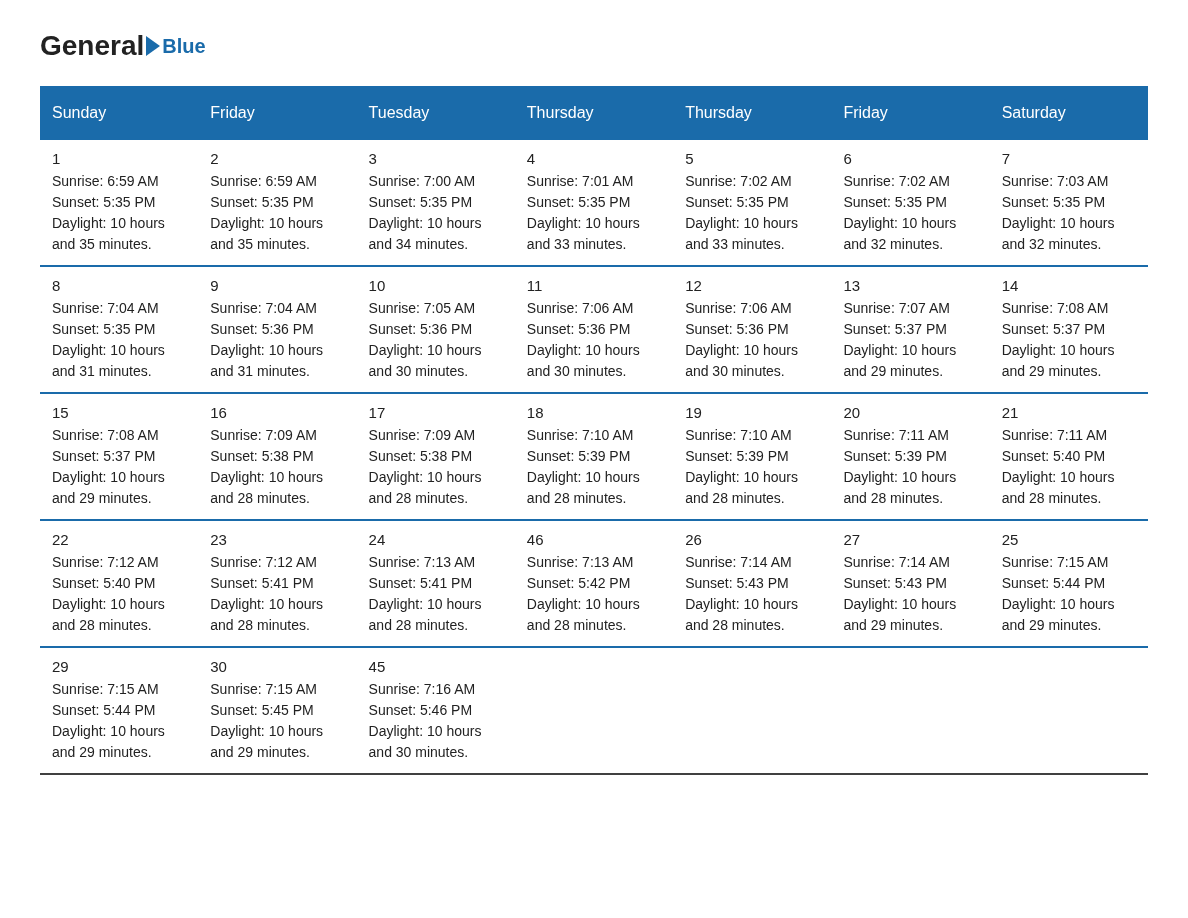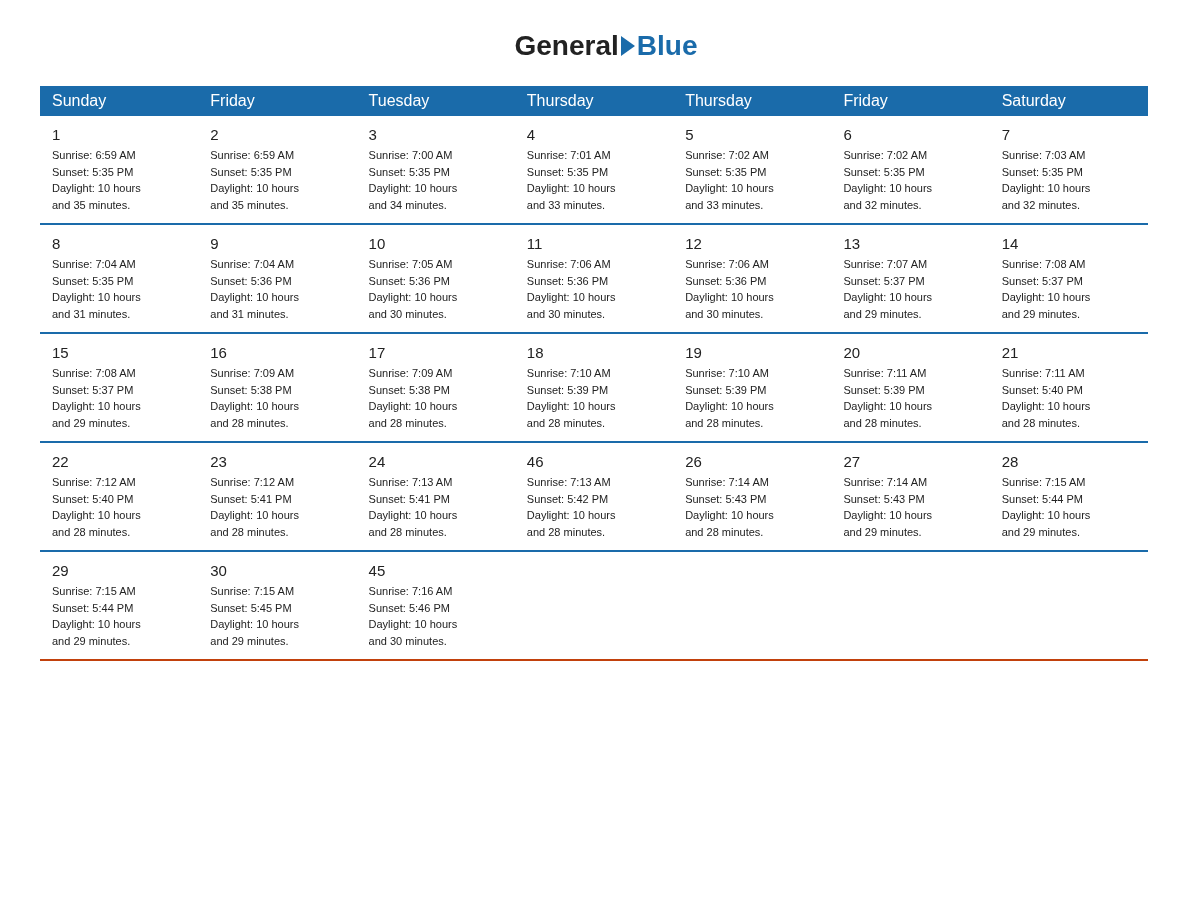--- a/index.html
+++ b/index.html
@@ -6,24 +6,23 @@
     body {
       font-family: Arial, sans-serif;
       background: #fff;
       color: #222;
       padding: 30px 40px;
       width: 1188px;
       min-height: 918px;
     }
     .header-area {
       display: flex;
-      justify-content: center;
+      justify-content: flex-start;
       align-items: flex-start;
       margin-bottom: 24px;
-      margin-left: 24px;
     }
     .logo {
       display: flex;
       flex-direction: column;
       align-items: flex-start;
     }
     .logo-text {
       display: flex;
       align-items: center;
       font-size: 28px;
@@ -36,21 +35,21 @@
       width: 0;
       height: 0;
       border-left: 14px solid #1a6baa;
       border-top: 10px solid transparent;
       border-bottom: 10px solid transparent;
       margin: 0 2px;
       vertical-align: middle;
     }
     .logo-blue {
       color: #1a6baa;
-      font-size: 28px;
+      font-size: 20px;
       font-weight: bold;
     }
     .title-area {
       text-align: right;
     }
     .month-title {
       font-size: 52px;
       font-weight: bold;
       color: #222;
       line-height: 1.1;
@@ -61,45 +60,45 @@
       margin-top: 4px;
     }
     .calendar-table {
       width: 100%;
       border-collapse: collapse;
     }
     .calendar-table th {
       background: #1a6baa;
       color: #fff;
       text-align: left;
-      padding: 6px 12px;
+      padding: 18px 12px;
       font-size: 16px;
       font-weight: normal;
       border: none;
     }
     .calendar-table td {
       vertical-align: top;
       padding: 10px 12px;
       font-size: 13px;
       color: #222;
       border-bottom: 2px solid #1a6baa;
       width: calc(100% / 7);
       min-height: 100px;
     }
     .calendar-table tr:last-child td {
-      border-bottom: 2px solid #c2410c;
+      border-bottom: 2px solid #404040;
     }
     .day-number {
       font-size: 15px;
       font-weight: normal;
       margin-bottom: 4px;
       display: block;
     }
     .day-info {
-      font-size: 11px;
+      font-size: 14px;
       line-height: 1.5;
       color: #222;
     }
     .empty-cell {
       background: #fff;
     }
   </style>
 </head>
 <body>
 
@@ -239,21 +238,21 @@
       </td>
         <td>
         <span class="day-number">26</span>
         <span class="day-info">Sunrise: 7:14 AM<br>Sunset: 5:43 PM<br>Daylight: 10 hours<br>and 28 minutes.</span>
       </td>
         <td>
         <span class="day-number">27</span>
         <span class="day-info">Sunrise: 7:14 AM<br>Sunset: 5:43 PM<br>Daylight: 10 hours<br>and 29 minutes.</span>
       </td>
         <td>
-        <span class="day-number">28</span>
+        <span class="day-number">25</span>
         <span class="day-info">Sunrise: 7:15 AM<br>Sunset: 5:44 PM<br>Daylight: 10 hours<br>and 29 minutes.</span>
       </td>
       </tr>
       <tr>
         <td>
         <span class="day-number">29</span>
         <span class="day-info">Sunrise: 7:15 AM<br>Sunset: 5:44 PM<br>Daylight: 10 hours<br>and 29 minutes.</span>
       </td>
         <td>
         <span class="day-number">30</span>

